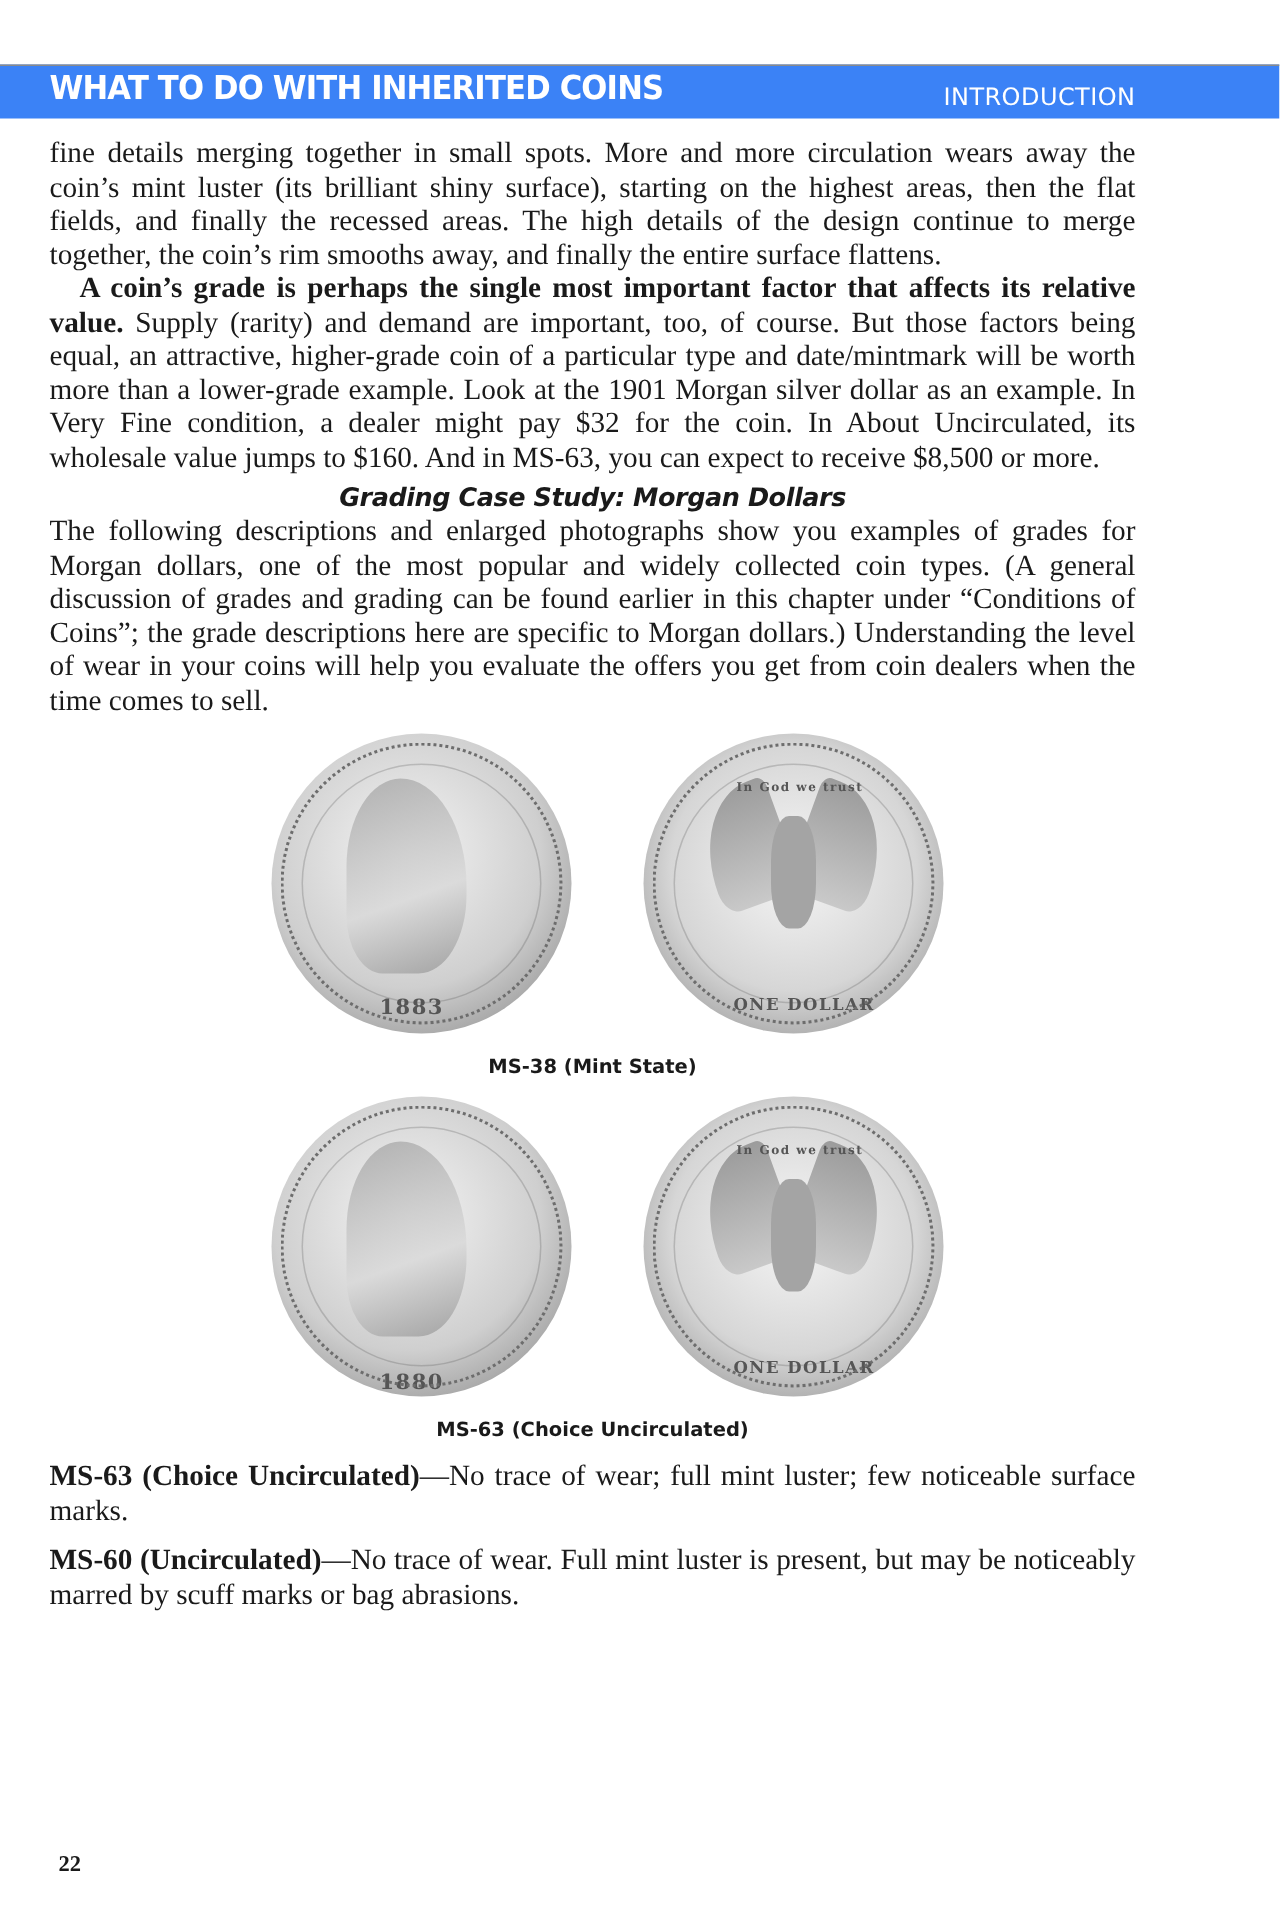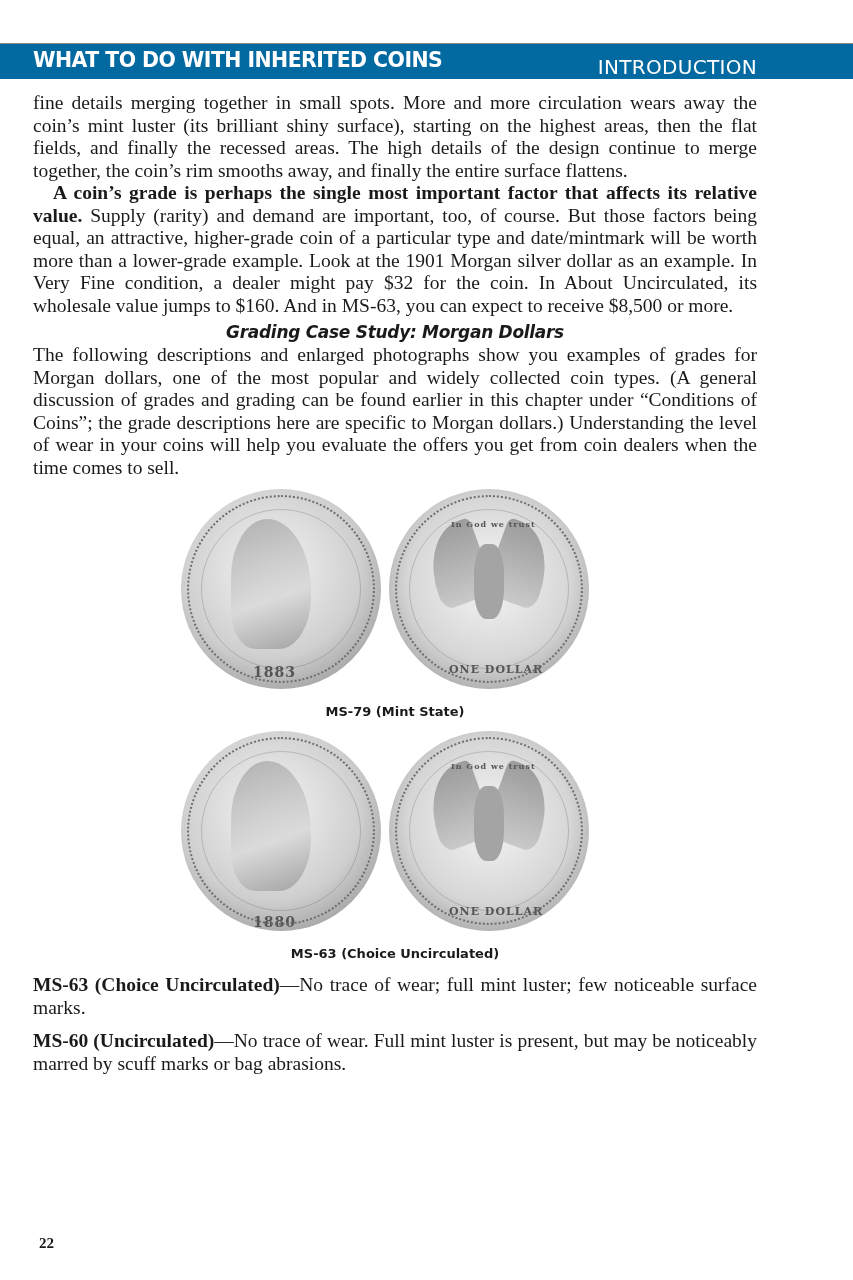--- a/index.html
+++ b/index.html
@@ -1,28 +1,28 @@
 <!DOCTYPE html>
 <html><head>
 <meta charset="utf-8">
 <style>
   html, body { margin:0; padding:0; background:#fff; }
   body { width:853px; height:1280px; position:relative; overflow:hidden; color:#1a1a1a; }
-  .header-bar { position:absolute; left:0; top:43px; width:853px; height:35px; background:#0369a1; border-top:1px solid #8a8a8a; }
+  .header-bar { position:absolute; left:0; top:43px; width:853px; height:35px; background:#3b82f6; border-top:1px solid #8a8a8a; }
   .header-title { position:absolute; left:33px; top:3px; font-family:"DejaVu Sans", sans-serif; font-weight:bold; font-size:22px; color:#fff; letter-spacing:-0.6px; transform:scaleX(0.93); transform-origin:left; white-space:nowrap; }
-  .header-section { position:absolute; right:96px; top:11px; font-family:"DejaVu Sans", sans-serif; font-size:20px; color:#fff; letter-spacing:0.3px; }
+  .header-section { position:absolute; right:96px; top:11px; font-family:"DejaVu Sans", sans-serif; font-size:16px; color:#fff; letter-spacing:0.3px; }
   .content { position:absolute; left:33px; top:92px; width:724px; font-family:"Liberation Serif", serif; font-size:19.5px; line-height:22.5px; }
   p { margin:0; text-align:justify; }
   .indent { text-indent:20px; }
   b { font-weight:bold; }
   .subhead { text-align:center; font-family:"DejaVu Sans", sans-serif; font-style:italic; font-weight:bold; font-size:17px; line-height:24px; margin:3px 0 0 0; letter-spacing:-0.3px; }
   .coin-row { position:relative; height:214px; margin-top:10px; }
   .coin { position:absolute; width:200px; height:200px; border-radius:50%; top:0; }
   .coin-obv { left:148px; background:radial-gradient(circle at 45% 40%, #f4f4f4 0%, #cfcfcf 55%, #8f8f8f 90%, #5b5b5b 100%); }
-  .coin-rev { left:356px; background:radial-gradient(circle at 50% 45%, #f6f6f6 0%, #d6d6d6 55%, #959595 90%, #5e5e5e 100%); }
+  .coin-rev { left:396px; background:radial-gradient(circle at 50% 45%, #f6f6f6 0%, #d6d6d6 55%, #959595 90%, #5e5e5e 100%); }
   .coin::after { content:""; position:absolute; inset:6px; border-radius:50%; border:2px dotted #6d6d6d; }
   .coin-inner { position:absolute; inset:20px; border-radius:50%; border:1px solid rgba(80,80,80,0.25); }
   .bust { position:absolute; left:50px; top:30px; width:80px; height:130px; background:linear-gradient(160deg,#a9a9a9,#d9d9d9 60%,#9a9a9a); border-radius:45% 55% 40% 30%; opacity:0.85; }
   .eagle { position:absolute; left:40px; top:35px; width:120px; height:100px; }
   .eagle .wing-l, .eagle .wing-r { position:absolute; top:0; width:55px; height:80px; background:linear-gradient(180deg,#9c9c9c,#c9c9c9); }
   .eagle .wing-l { left:0; border-radius:80% 10% 30% 20%; transform:rotate(-20deg); }
   .eagle .wing-r { right:0; border-radius:10% 80% 20% 30%; transform:rotate(20deg); }
   .eagle .body { position:absolute; left:45px; top:20px; width:30px; height:75px; background:#a4a4a4; border-radius:40%; }
   .coin-legend { position:absolute; font-family:"DejaVu Serif", serif; font-size:11px; font-weight:bold; color:#555; letter-spacing:1px; }
   .caption { text-align:center; font-family:"DejaVu Sans", sans-serif; font-weight:bold; font-size:13px; line-height:18px; margin-top:0; }
@@ -54,21 +54,21 @@
       <div class="coin-inner"></div>
       <div class="eagle">
           <div class="wing-l"></div>
           <div class="wing-r"></div>
           <div class="body"></div>
         </div>
       <span class="coin-legend" style="left:62px; top:24px; font-size:8px;">In God we trust</span>
       <span class="coin-legend" style="left:60px; top:170px;">ONE DOLLAR</span>
     </div>
   </div>
-  <div class="caption">MS-79 (Mint State)</div>
+  <div class="caption">MS-38 (Mint State)</div>
 
 
   <div class="coin-row">
     <div class="coin coin-obv">
       <div class="coin-inner"></div>
       <div class="bust"></div>
       <span class="coin-legend" style="left:72px; top:180px; font-size:14px;">1880</span>
     </div>
     <div class="coin coin-rev">
       <div class="coin-inner"></div>

